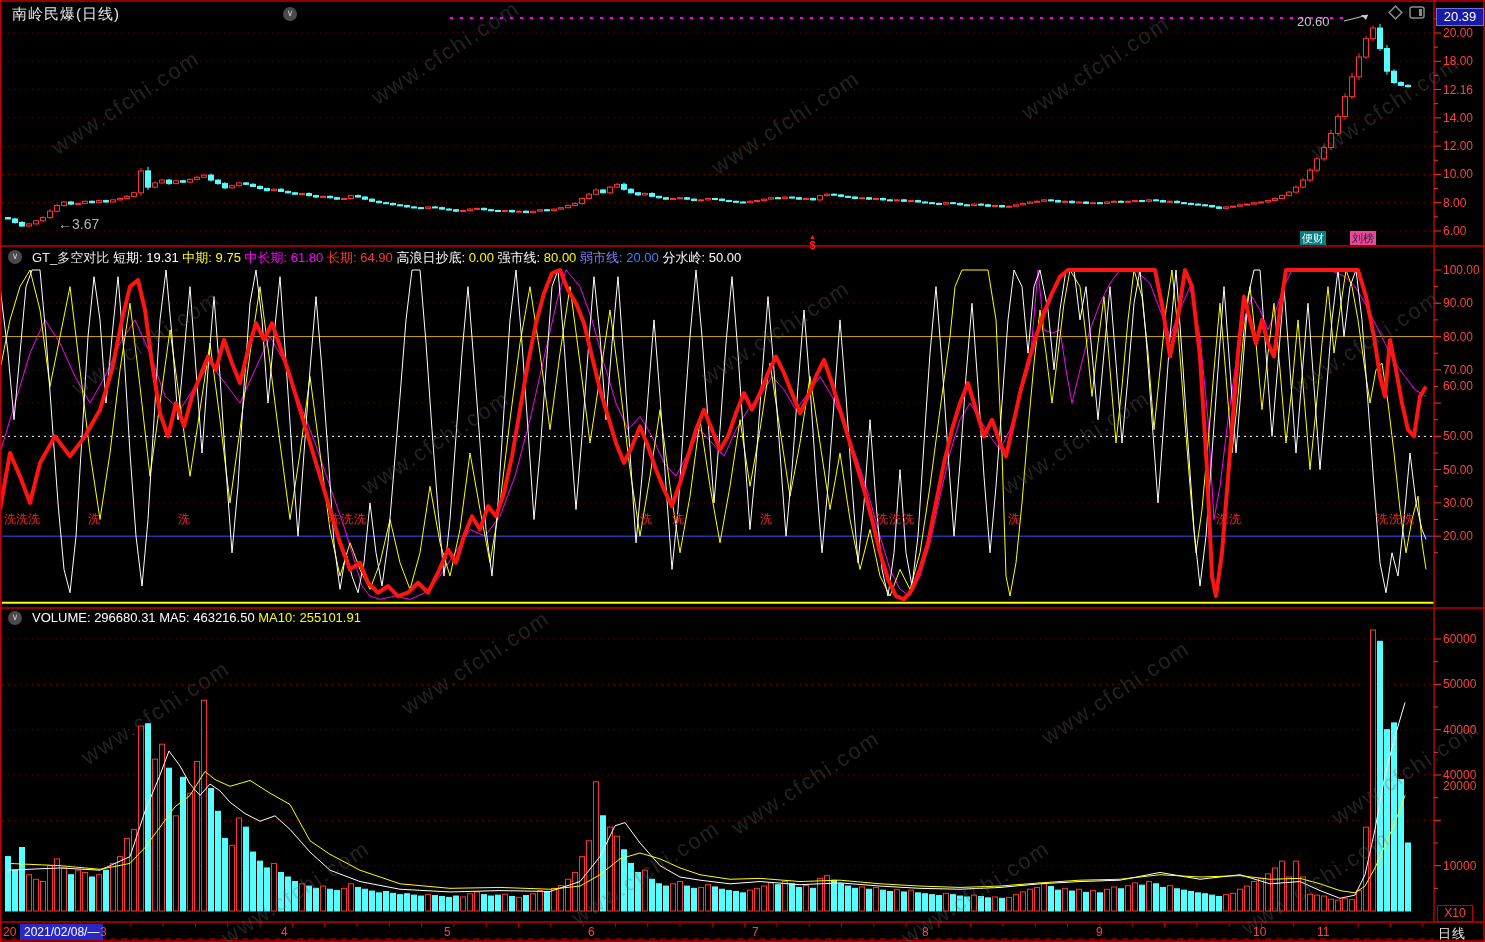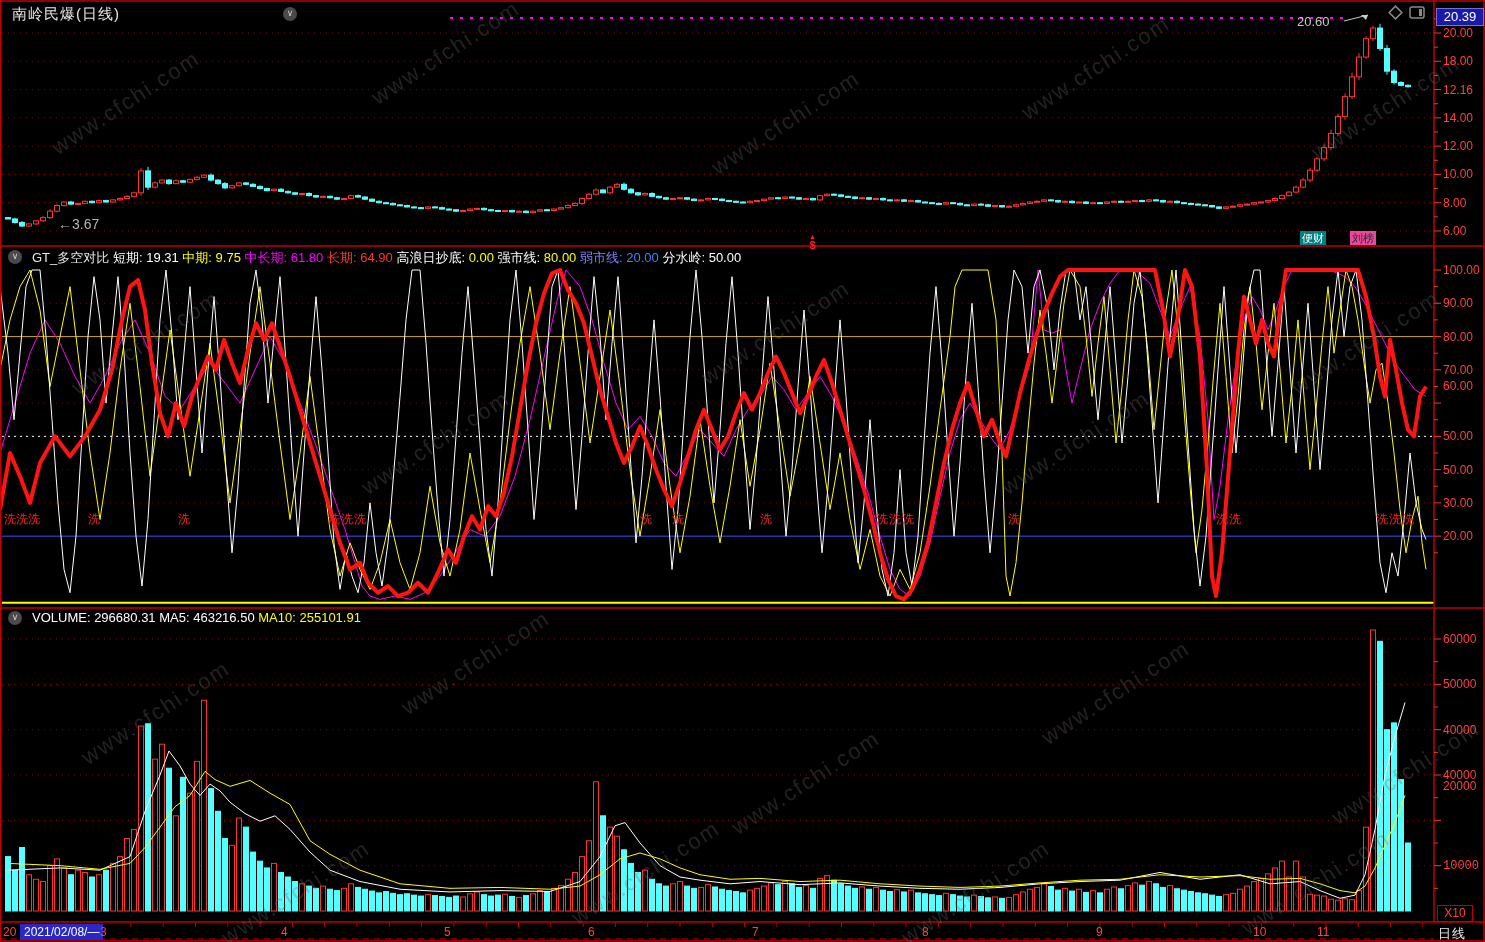--- a/index.html
+++ b/index.html
@@ -866,21 +866,21 @@
       <div class="ylab" style="top: 379px;">60.00</div>
       <div class="ylab" style="top: 429.35px;">50.00</div>
       <div class="ylab" style="top: 462.62px;">50.00</div>
       <div class="ylab" style="top: 495.89px;">30.00</div>
       <div class="ylab" style="top: 529.16px;">20.00</div>
       <div class="ylab" style="top: 632.02px;">60000</div>
       <div class="ylab" style="top: 677.35px;">50000</div>
       <div class="ylab" style="top: 722.68px;">40000</div>
       <div class="ylab" style="top: 768.01px;">40000</div>
       <div class="ylab" style="top: 779px;">20000</div>
-      <div class="ylab" style="top: 858.67px; font-family: Liberation Mono, monospace;">10000</div>
+      <div class="ylab" style="top: 858.67px;">10000</div>
     </div>
 
 <div id="statusbar">
   <span class="txt" id="prefix20">20</span>
   <span class="txt" id="datebox">2021/02/08/—</span>
   <span id="months"><span class="month" style="left: 100px;">3</span><span class="month" style="left: 281px;">4</span><span class="month" style="left: 444px;">5</span><span class="month" style="left: 588px;">6</span><span class="month" style="left: 752px;">7</span><span class="month" style="left: 922px;">8</span><span class="month" style="left: 1096px;">9</span><span class="month" style="left: 1253px;">10</span><span class="month" style="left: 1317px;">11</span></span>
   <span class="txt" id="period">日线</span>
 </div>
 
 </div>

